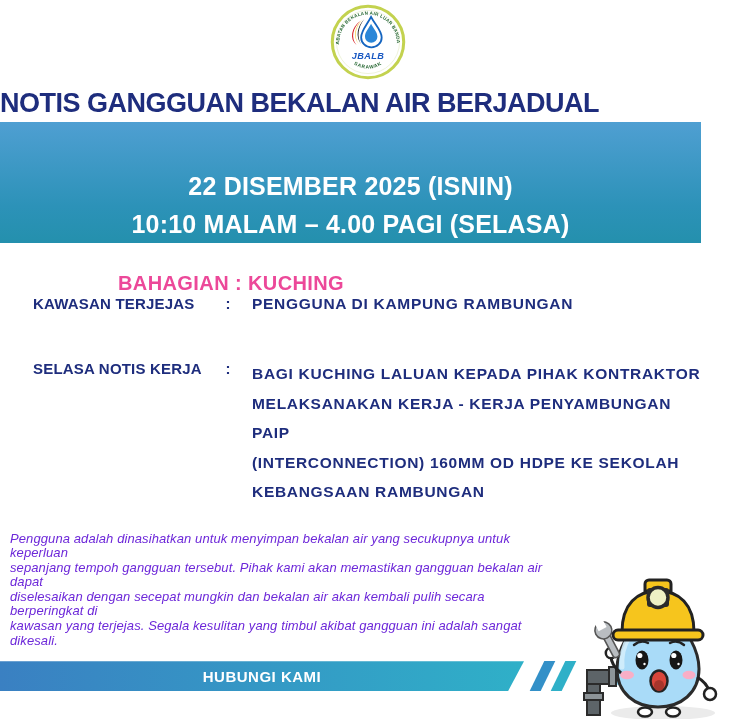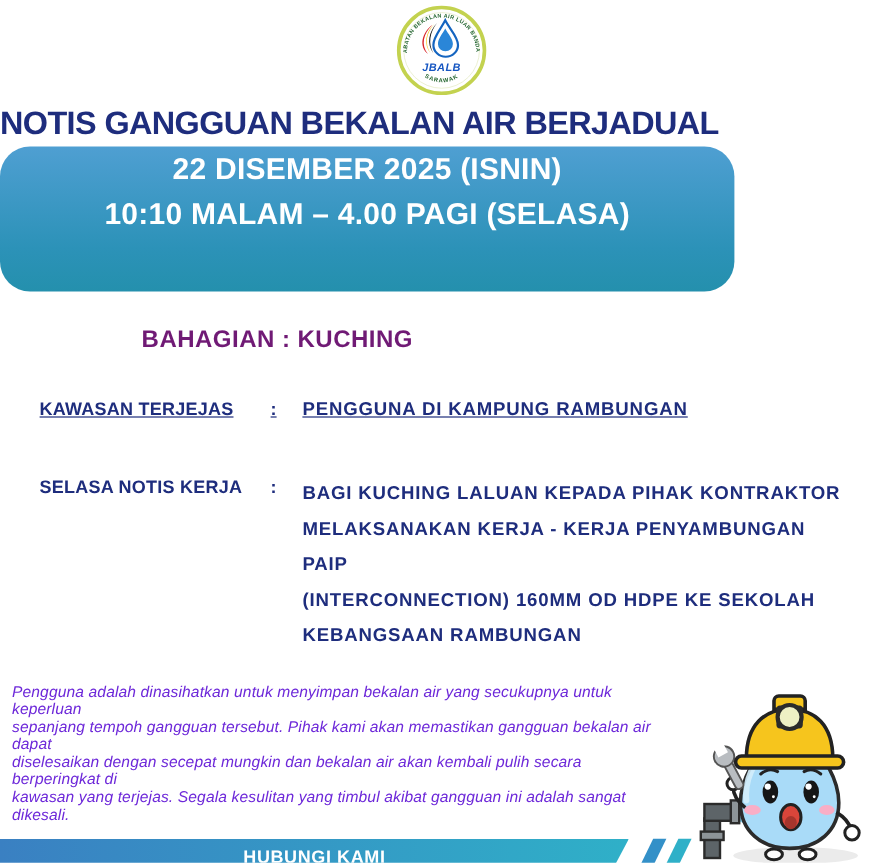--- a/index.html
+++ b/index.html
@@ -14,38 +14,38 @@
   .logo-wrap{margin-top:4px;height:84px;display:flex;justify-content:center;align-items:flex-start;}
 
   
   .title{
     margin:0;text-align:left;color:#1e2d7d;font-weight:bold;
     font-size:27px;line-height:30px;letter-spacing:-0.5px;
   }
 
   
   .banner{
-    margin-top:4px;width:612px;height:121px;
+    margin-top:4px;width:701px;height:121px;
     background:linear-gradient(180deg,#4f9fd2 0%,#2c92b8 70%,#2490ad 100%);
-    display:flex;flex-direction:column;justify-content:flex-start;align-items:center;border-radius:25px;
+    display:flex;flex-direction:column;justify-content:flex-end;align-items:center;
   }
   .banner div{
     color:#ffffff;font-weight:bold;font-size:25px;line-height:38px;letter-spacing:0.2px;
     text-align:center;
   }
 
   
   .region-row{
     margin-top:29px;padding-left:118px;display:flex;gap:44px;
-    color:#701a75;font-weight:bold;font-size:20px;letter-spacing:0.4px;
+    color:#ec4899;font-weight:bold;font-size:20px;letter-spacing:0.4px;
   }
 
   
   .detail-row{display:flex;padding-left:33px;color:#1e2d7d;font-weight:bold;}
-  .detail-row.kawasan{margin-top:38px;font-size:15px;text-decoration:underline;}
+  .detail-row.kawasan{font-size:15px;}
   .detail-row.huraian{margin-top:47px;font-size:15px;}
   .detail-label{width:185px;letter-spacing:0.2px;}
   .detail-colon{width:20px;text-align:center;}
   .detail-value{margin-left:14px;width:455px;font-size:15.5px;letter-spacing:0.7px;}
   .detail-row.huraian .detail-value{white-space:pre-line;line-height:29.5px;margin-top:-1px;}
 
   
   .disclaimer{
     margin-top:25px;margin-left:10px;width:545px;
     font-style:italic;color:#6d28d9;font-size:13px;line-height:14.6px;

